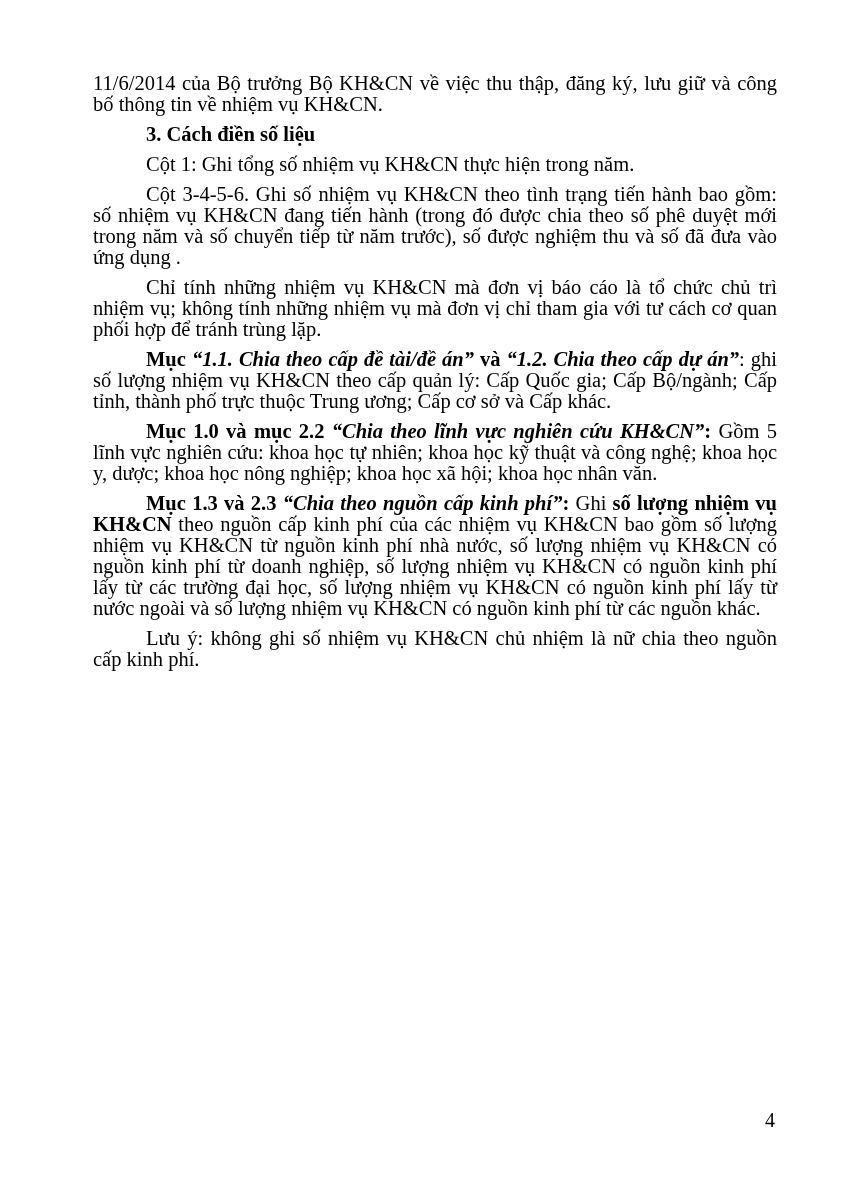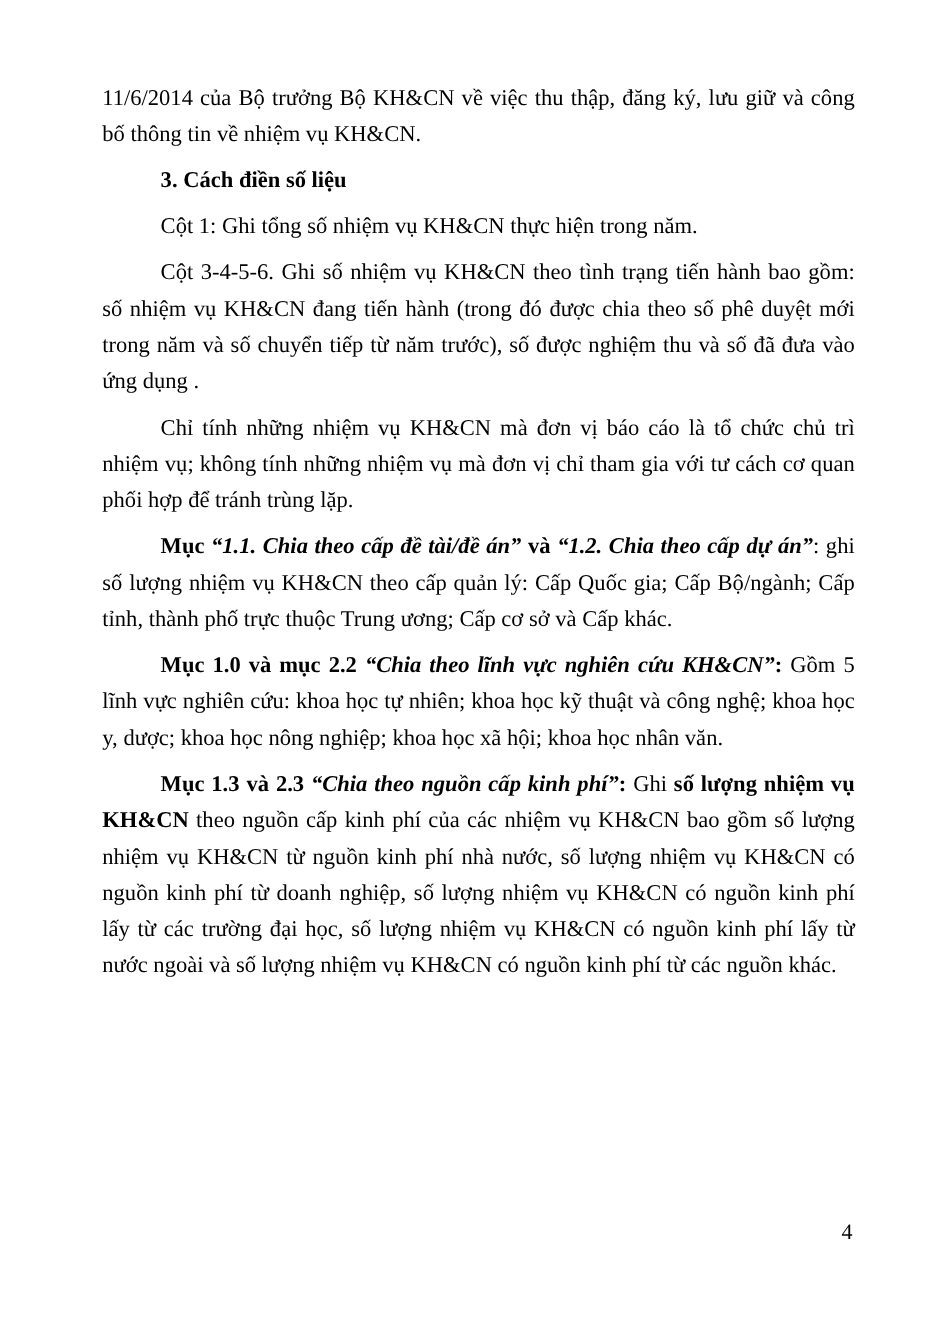--- a/index.html
+++ b/index.html
@@ -15,21 +15,21 @@
     color: #000000;
     font-family: "Liberation Serif", "DejaVu Serif", serif;
     overflow: hidden;
   }
   .content {
     position: absolute;
     left: 93px;
     top: 73px;
     width: 684px;
     font-size: 20.5px;
-    line-height: 33px;
+    line-height: 21px;
     text-align: justify;
     text-justify: inter-word;
   }
   .content p {
     margin: 0 0 9px 0;
   }
   .content p.indent {
     text-indent: 53px;
   }
   .b { font-weight: bold; }
@@ -51,15 +51,16 @@
 <div class="page">
   <div class="content">
       <p><span>11/6/2014 của Bộ trưởng Bộ KH&amp;CN về việc thu thập, đăng ký, lưu giữ và công bố thông tin về nhiệm vụ KH&amp;CN.</span></p>
       <p class="indent"><span class="b">3. Cách điền số liệu</span></p>
       <p class="indent"><span>Cột 1: Ghi tổng số nhiệm vụ KH&amp;CN thực hiện trong năm.</span></p>
       <p class="indent"><span>Cột 3-4-5-6. Ghi số nhiệm vụ KH&amp;CN theo tình trạng tiến hành bao gồm: số nhiệm vụ KH&amp;CN đang tiến hành (trong đó được chia theo số phê duyệt mới trong năm và số chuyển tiếp từ năm trước), số được nghiệm thu và số đã đưa vào ứng dụng .</span></p>
       <p class="indent"><span class="u">Chỉ tính những nhiệm vụ KH&amp;CN mà đơn vị báo cáo là tổ chức chủ trì nhiệm vụ; không tính những nhiệm vụ mà đơn vị chỉ tham gia với tư cách cơ quan phối hợp để tránh trùng lặp.</span></p>
       <p class="indent"><span class="b">Mục </span><span class="b i">“1.1. Chia theo cấp đề tài/đề án”</span><span class="b"> và </span><span class="b i">“1.2. Chia theo cấp dự án”</span><span>: ghi số lượng nhiệm vụ KH&amp;CN theo cấp quản lý: Cấp Quốc gia; Cấp Bộ/ngành; Cấp tỉnh, thành phố trực thuộc Trung ương; Cấp cơ sở và Cấp khác.</span></p>
       <p class="indent"><span class="b">Mục 1.0 và mục 2.2 </span><span class="b i">“Chia theo lĩnh vực nghiên cứu KH&amp;CN”</span><span class="b">:</span><span> Gồm 5 lĩnh vực nghiên cứu: khoa học tự nhiên; khoa học kỹ thuật và công nghệ; khoa học y, dược; khoa học nông nghiệp; khoa học xã hội; khoa học nhân văn.</span></p>
       <p class="indent"><span class="b">Mục 1.3 và 2.3 </span><span class="b i">“Chia theo nguồn cấp kinh phí”</span><span class="b">:</span><span> Ghi </span><span class="b">số lượng nhiệm vụ KH&amp;CN</span><span> theo nguồn cấp kinh phí của các nhiệm vụ KH&amp;CN bao gồm số lượng nhiệm vụ KH&amp;CN từ nguồn kinh phí nhà nước, số lượng nhiệm vụ KH&amp;CN có nguồn kinh phí từ doanh nghiệp, số lượng nhiệm vụ KH&amp;CN có nguồn kinh phí lấy từ các trường đại học, số lượng nhiệm vụ KH&amp;CN có nguồn kinh phí lấy từ nước ngoài và số lượng nhiệm vụ KH&amp;CN có nguồn kinh phí từ các nguồn khác.</span></p>
+      <p class="indent"><span>Lưu ý: không ghi số nhiệm vụ KH&amp;CN chủ nhiệm là nữ chia theo nguồn cấp kinh phí.</span></p>
     </div>
   <div class="page-number">4</div>
 </div>
 
 </body></html>

